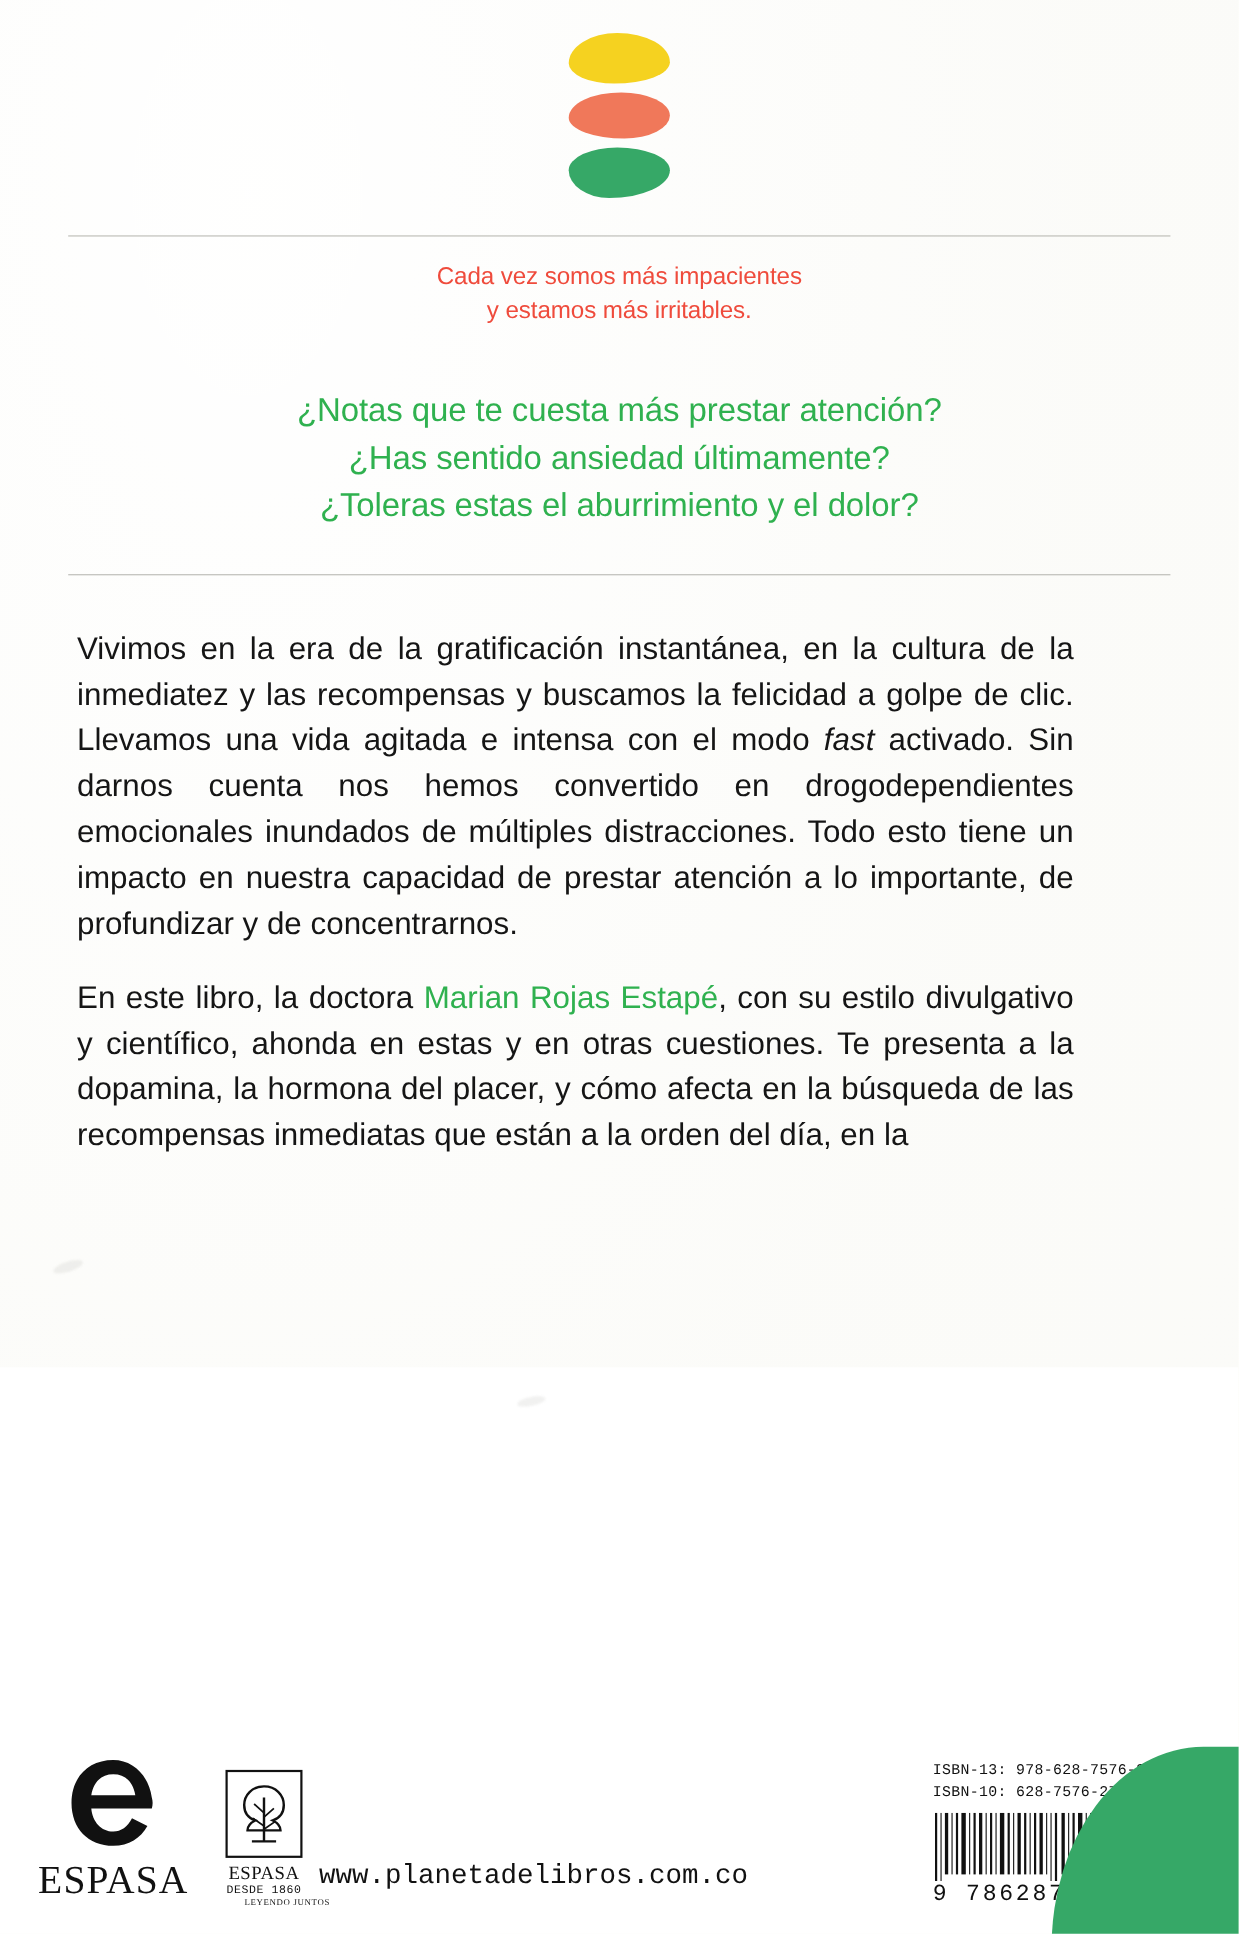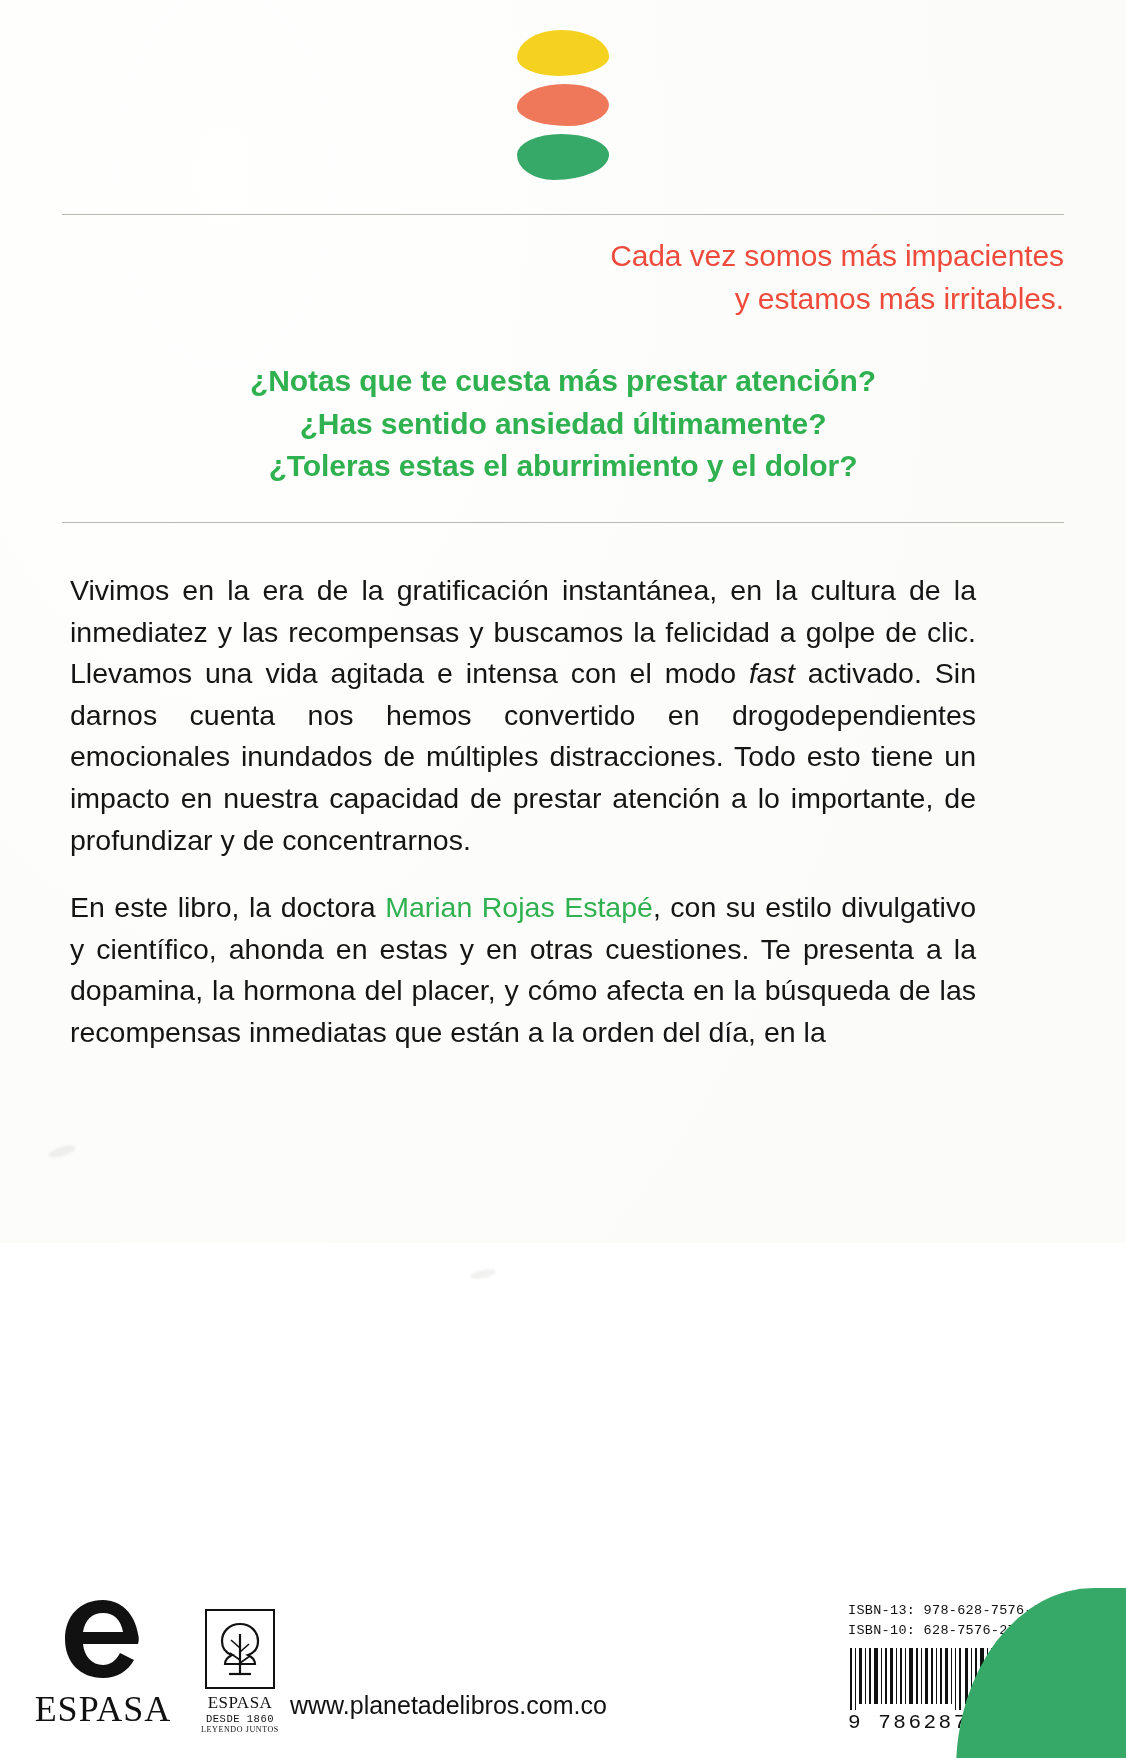--- a/index.html
+++ b/index.html
@@ -77,32 +77,31 @@
   
   .headline-area {
     position: absolute;
     top: 235px;
     left: 62px;
     right: 62px;
     text-align: center;
   }
   .head-red {
     color: #ef4b3c;
-    font-size: 30px;
+    font-size: 22px;
     line-height: 1.42;
     font-weight: 400;
     letter-spacing: -0.1px;
-    text-align: right;
   }
   .head-green {
     color: #2fb14f;
     font-size: 30px;
     line-height: 1.42;
-    font-weight: 700;
-    margin-top: 40px;
+    font-weight: 400;
+    margin-top: 56px;
     letter-spacing: -0.1px;
   }
 
   
   .body-copy {
     position: absolute;
     top: 570px;
     left: 70px;
     width: 906px;
     color: #151515;
@@ -181,27 +180,28 @@
     font-family: Liberation Mono, monospace;
     font-size: 10.5px;
     letter-spacing: 0.5px;
     color: #111;
   }
   .planeta-sub3 {
     font-family: "Liberation Serif", serif;
     font-size: 8px;
     letter-spacing: 0.6px;
     color: #111;
+    text-align: right;
   }
 
   .website {
     position: absolute;
     left: 290px;
     bottom: 38px;
-    font-family: Liberation Sans, sans-serif;
+    font-family: Liberation Mono, monospace;
     font-size: 25px;
     color: #111;
   }
 
   
   .isbn-block {
     position: absolute;
     right: 28px;
     bottom: 26px;
     width: 250px;

